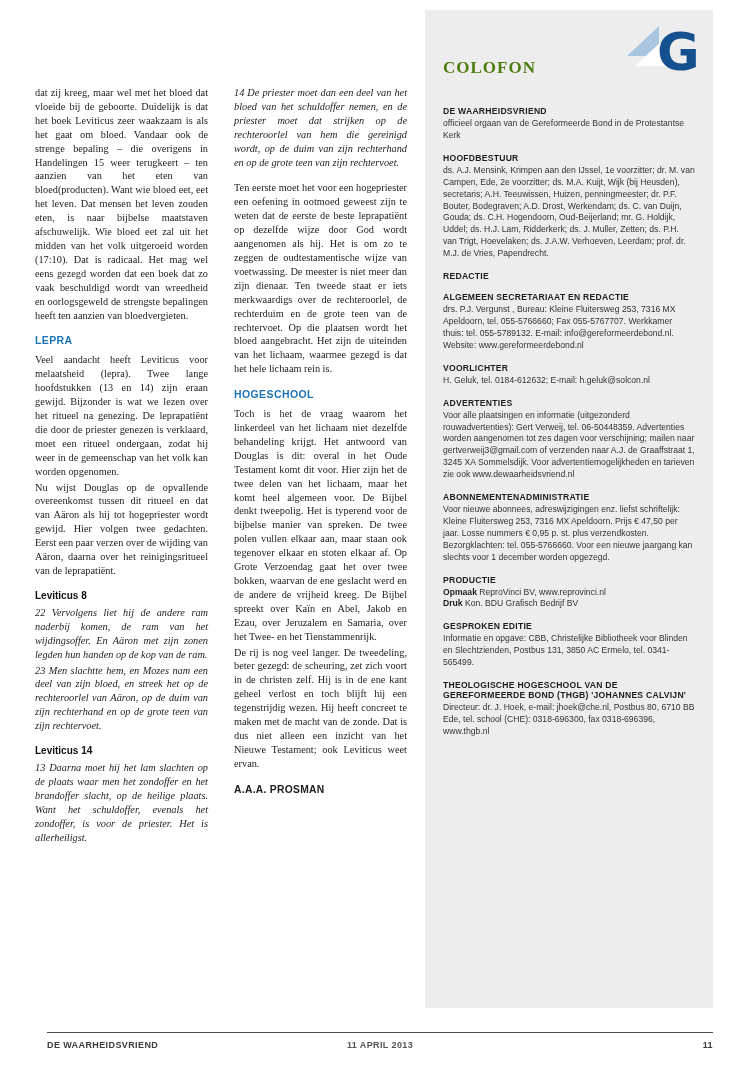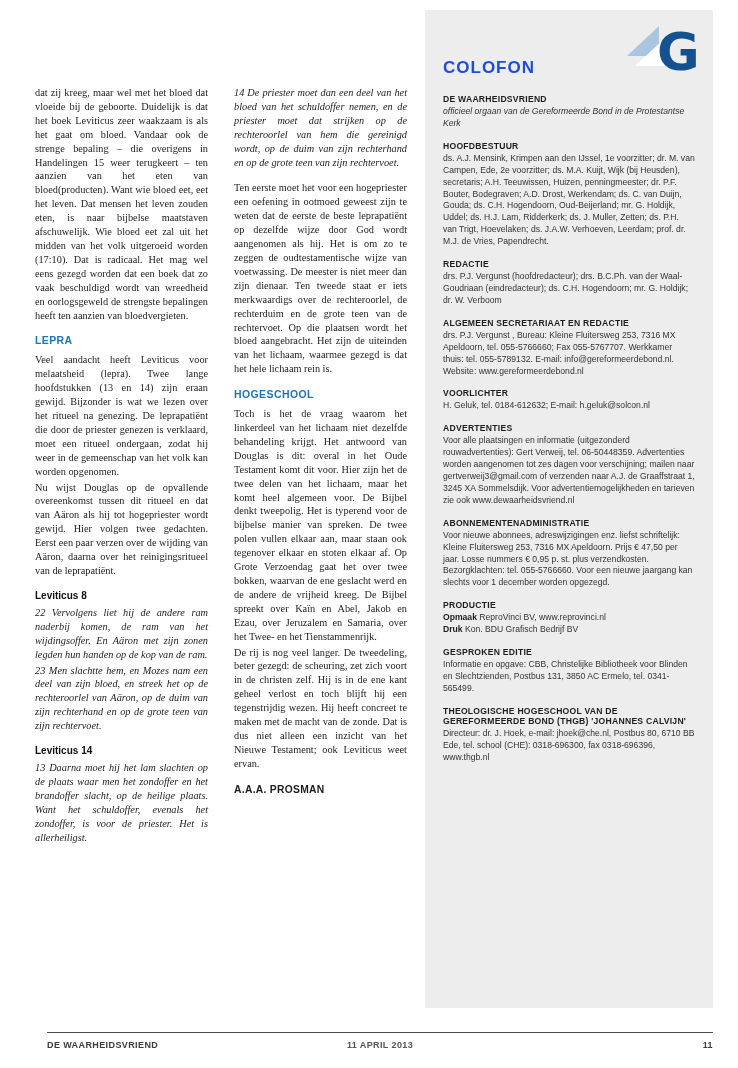--- a/index.html
+++ b/index.html
@@ -31,30 +31,30 @@
   }
 
   
   .sidebar {
     position:absolute; left:425px; top:10px; width:288px; height:998px;
     background:#ededed; box-sizing:border-box; padding:14px 18px 14px 18px;
     font-family:"Liberation Sans", sans-serif; color:#2e2e2e;
   }
   .logo { position:absolute; top:6px; right:12px; width:80px; height:64px; }
   .colofon-title {
-    margin:34px 0 16px 0; font-size:17px; font-weight:bold; letter-spacing:1px;
-    color:#1d4ed8; font-family:Liberation Sans, sans-serif;
+    margin:34px 0 28px 0; font-size:17px; font-weight:bold; letter-spacing:1px;
+    color:#4d7c0f; font-family:Liberation Serif, serif;
   }
   .c-sec { margin:0 0 11px 0; }
   .c-sec h4 {
     margin:0 0 2px 0; font-size:8.6px; font-weight:bold; letter-spacing:0.25px;
     color:#1d1d1d; text-transform:uppercase;
   }
   .c-sec p { margin:0; font-size:8.6px; line-height:11.9px; color:#333333; }
-  .c-sec p.italic { font-style:italic; }
+  .c-sec p.italic { }
   .c-sec b { color:#1d1d1d; }
 
   
   .footer {
     position:absolute; left:47px; width:666px; top:1032px;
     border-top:1px solid #4a4a4a; padding-top:7px;
     display:flex; font-family:"Liberation Sans", sans-serif;
     font-size:9px; font-weight:bold; color:#3c3c3c; letter-spacing:0.4px;
   }
   .f-left { flex:1; text-align:left; }
@@ -105,21 +105,20 @@
       <p class="italic">officieel orgaan van de Gereformeerde Bond in de Protestantse Kerk</p>
     </section>
 
     <section class="c-sec">
       <h4>HOOFDBESTUUR</h4>
       <p>ds. A.J. Mensink, Krimpen aan den IJssel, 1e voorzitter; dr. M. van Campen, Ede, 2e voorzitter; ds. M.A. Kuijt, Wijk (bij Heusden), secretaris; A.H. Teeuwissen, Huizen, penningmeester; dr. P.F. Bouter, Bodegraven; A.D. Drost, Werkendam; ds. C. van Duijn, Gouda; ds. C.H. Hogendoorn, Oud-Beijerland; mr. G. Holdijk, Uddel; ds. H.J. Lam, Ridderkerk; ds. J. Muller, Zetten; ds. P.H. van Trigt, Hoevelaken; ds. J.A.W. Verhoeven, Leerdam; prof. dr. M.J. de Vries, Papendrecht.</p>
     </section>
 
     <section class="c-sec">
       <h4>REDACTIE</h4>
-      <p>drs. P.J. Vergunst (hoofdredacteur); drs. B.C.Ph. van der Waal-Goudriaan (eindredacteur); ds. C.H. Hogendoorn; mr. G. Holdijk; dr. W. Verboom</p>
     </section>
 
     <section class="c-sec">
       <h4>ALGEMEEN SECRETARIAAT EN REDACTIE</h4>
       <p>drs. P.J. Vergunst , Bureau: Kleine Fluitersweg 253, 7316 MX Apeldoorn, tel. 055-5766660; Fax 055-5767707. Werkkamer thuis: tel. 055-5789132. E-mail: info@gereformeerdebond.nl. Website: www.gereformeerdebond.nl</p>
     </section>
 
     <section class="c-sec">
       <h4>VOORLICHTER</h4>
       <p>H. Geluk, tel. 0184-612632; E-mail: h.geluk@solcon.nl</p>

